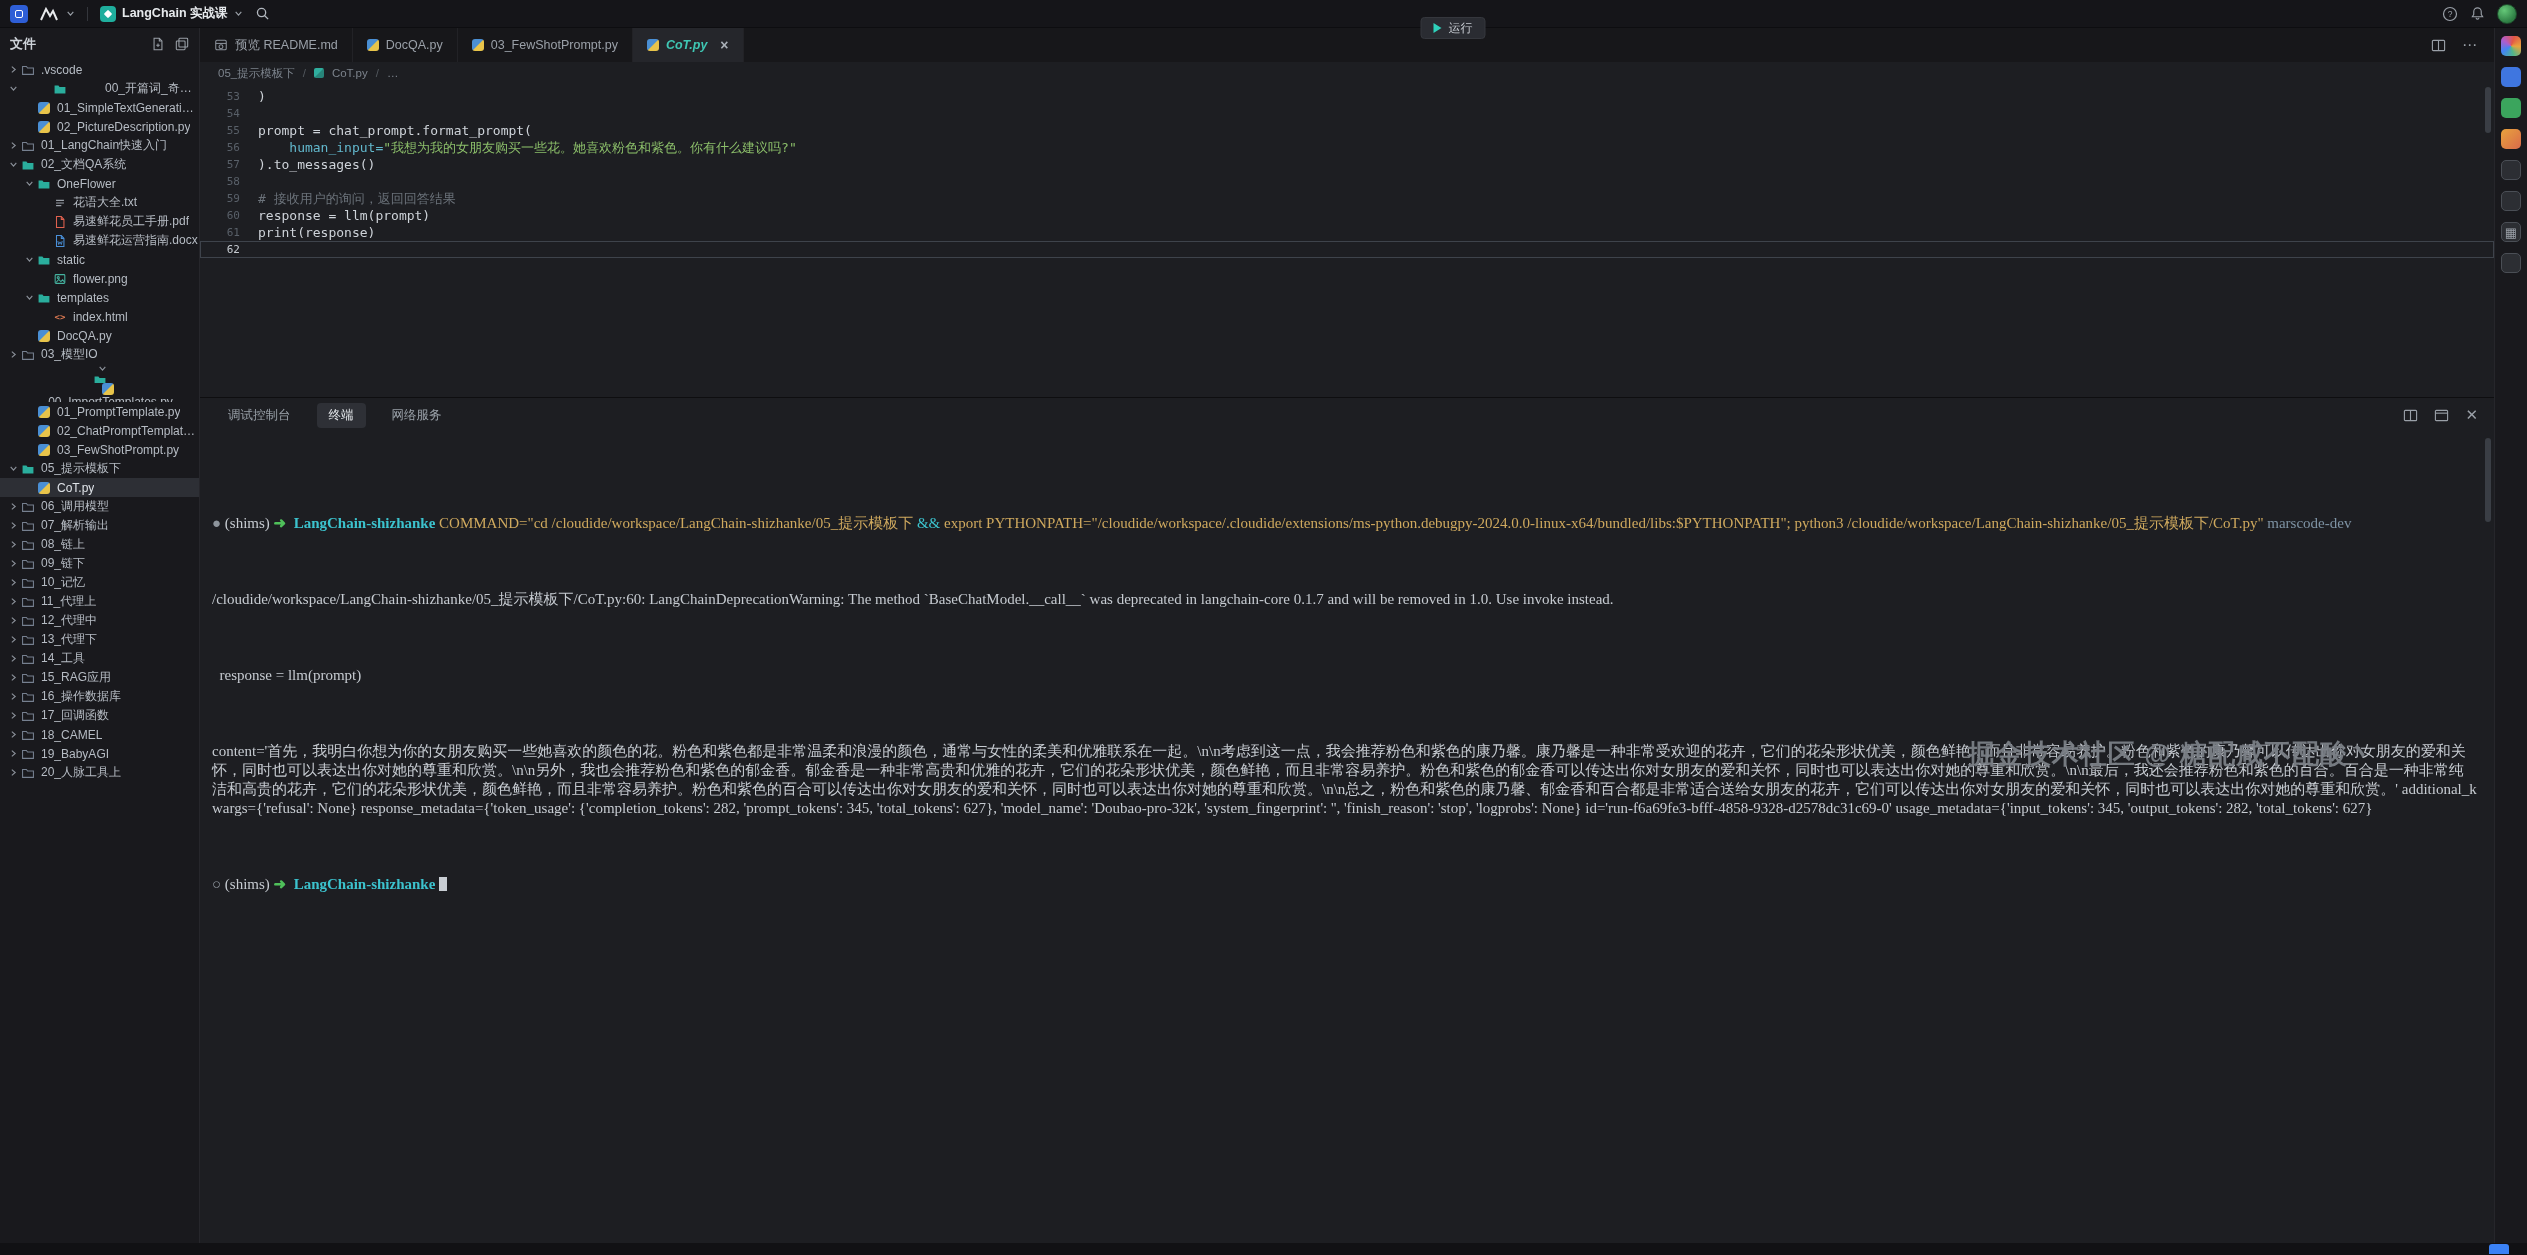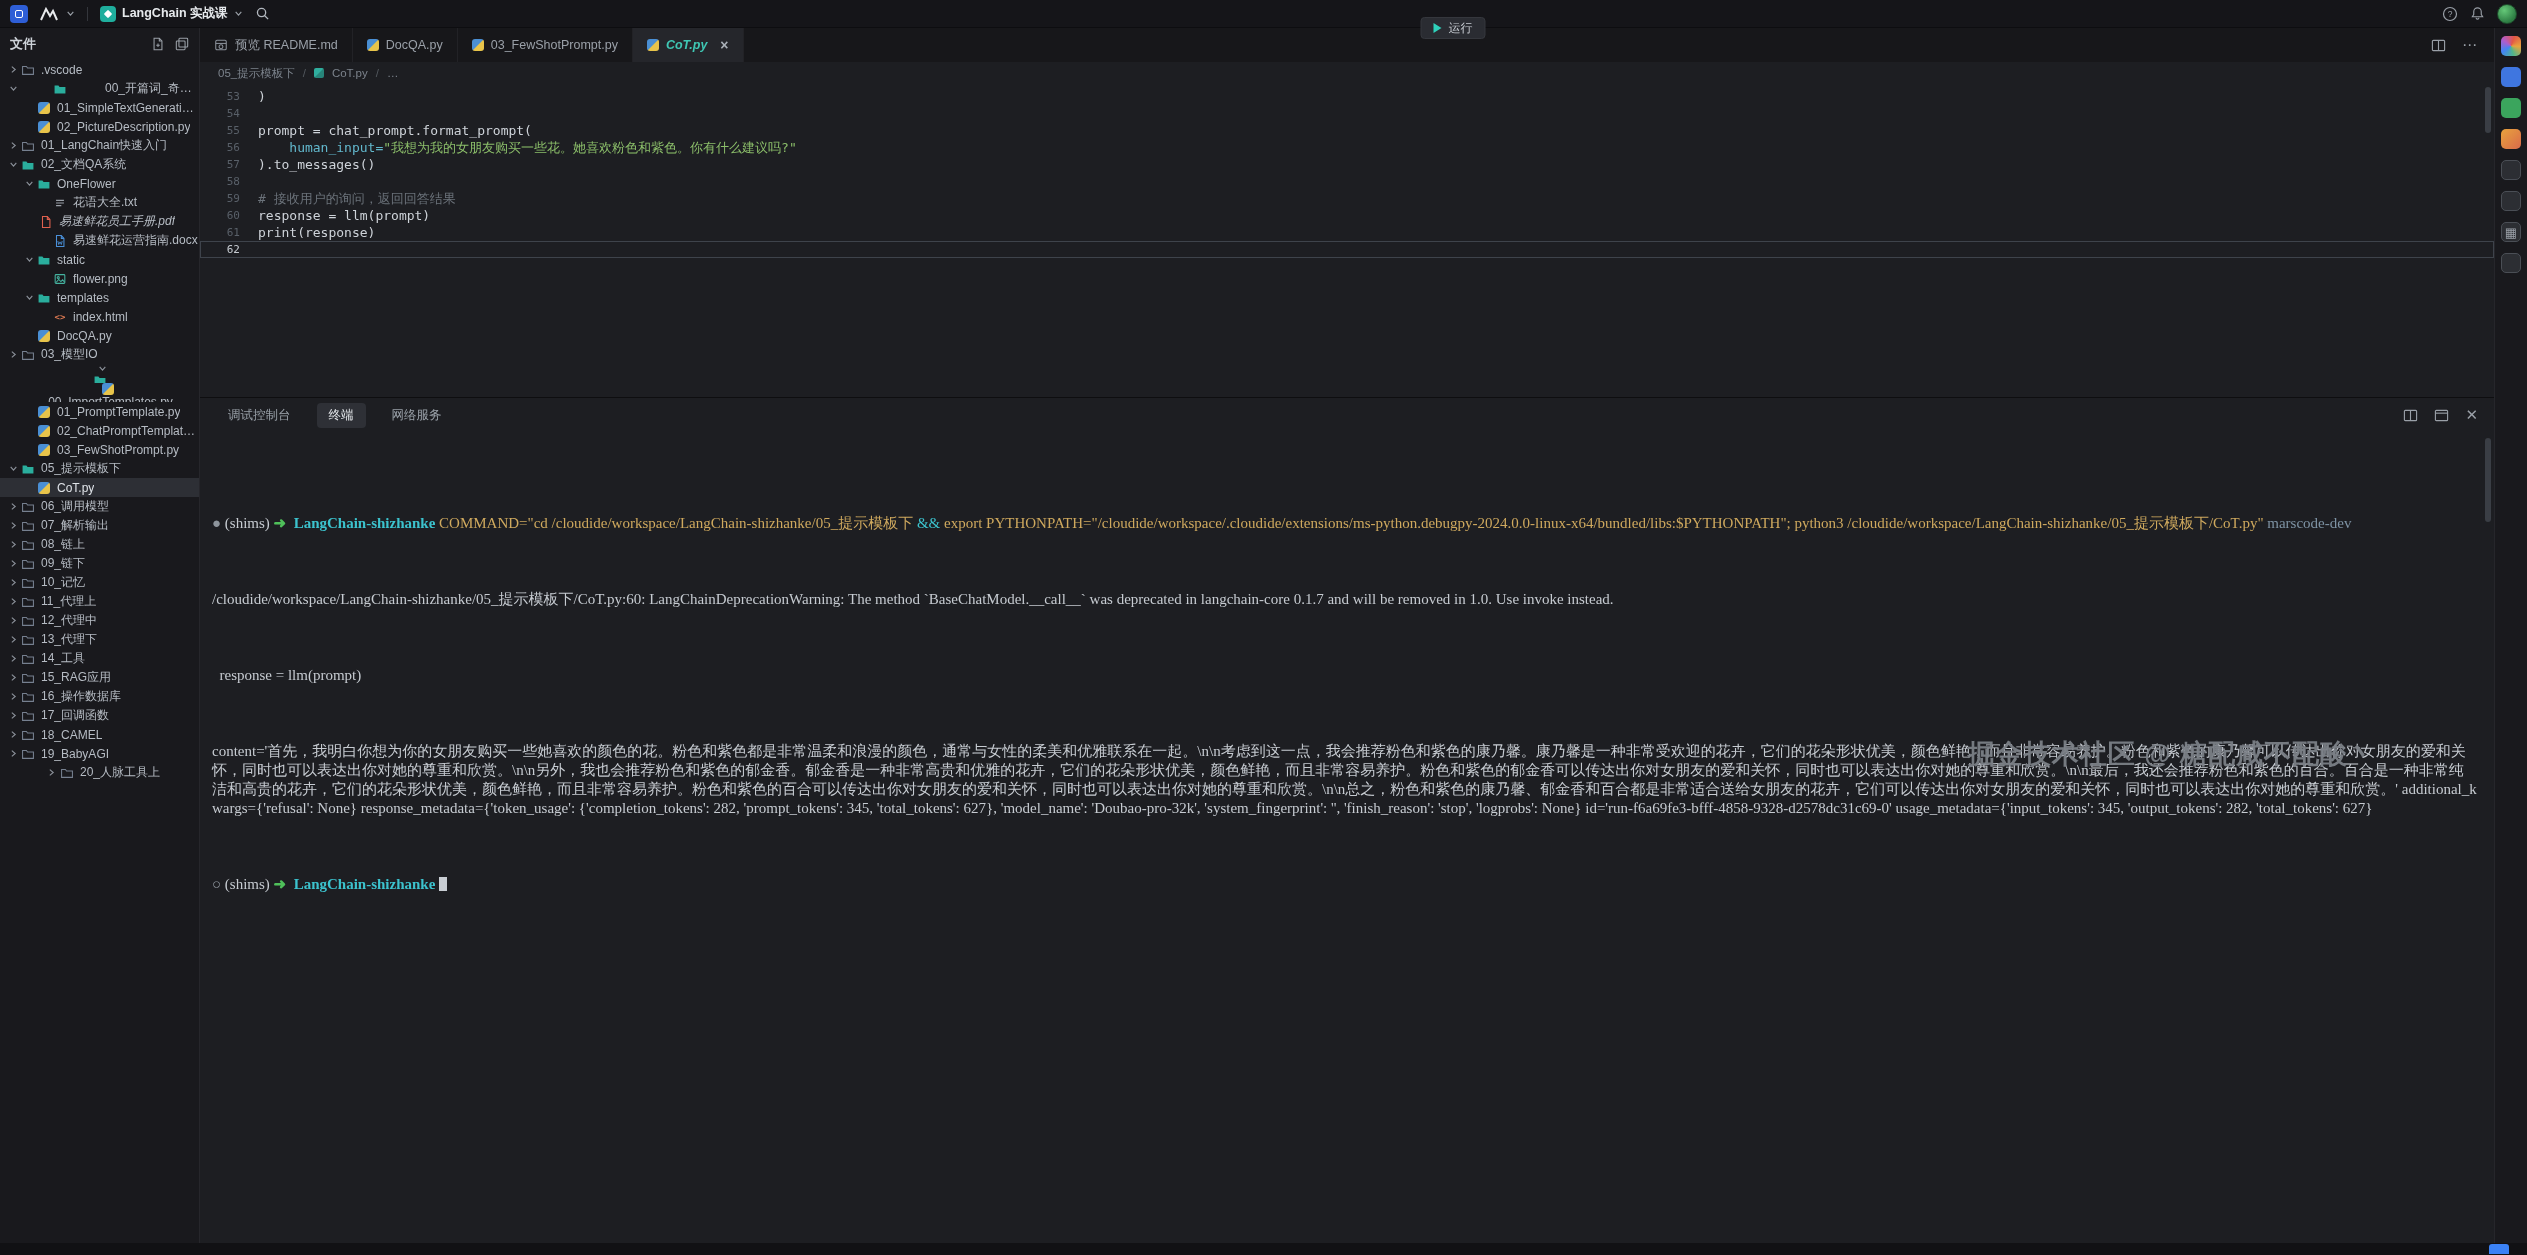--- a/index.html
+++ b/index.html
@@ -278,21 +278,21 @@
           <div class="row" style="padding-left: 38px;">
             <span class="chev"></span>
             <span class="ficon">
               <svg class="fsvg" viewBox="0 0 16 16" fill="none" stroke="#9aa0a8" stroke-width="1.3">
                 <path d="M3.5 5h9M3.5 8h9M3.5 11h6"></path>
               </svg>
             </span>
             <span class="rlabel">花语大全.txt</span>
           </div>
 
-          <div class="row" style="padding-left: 24px; font-style: italic;">
+          <div class="row" style="padding-left: 38px;">
             <span class="chev"></span>
             <span class="ficon">
               <svg class="fsvg" viewBox="0 0 16 16" fill="none" stroke="#e0614f" stroke-width="1.2">
                 <path d="M4 1.8h5.5L12.5 5v9.2H4z"></path>
                 <path d="M9.5 1.8V5h3"></path>
               </svg>
             </span>
             <span class="rlabel">易速鲜花员工手册.pdf</span>
           </div>
 
@@ -635,21 +635,21 @@
               </svg>
             </span>
             <span class="ficon">
               <svg class="fsvg" viewBox="0 0 16 16" fill="none" stroke="#768090" stroke-width="1.2">
                 <path d="M1.8 4h4.4l1.3 1.7h6.7V13H1.8z"></path>
               </svg>
             </span>
             <span class="rlabel">19_BabyAGI</span>
           </div>
 
-          <div class="row" style="padding-left: 6px; justify-content: center;">
+          <div class="row" style="padding-left: 6px;">
             <span class="chev">
               <svg viewBox="0 0 16 16" width="9" height="9" fill="none" stroke="currentColor" stroke-width="2">
                 <path d="M5 3l6 5-6 5"></path>
               </svg>
             </span>
             <span class="ficon">
               <svg class="fsvg" viewBox="0 0 16 16" fill="none" stroke="#768090" stroke-width="1.2">
                 <path d="M1.8 4h4.4l1.3 1.7h6.7V13H1.8z"></path>
               </svg>
             </span>

